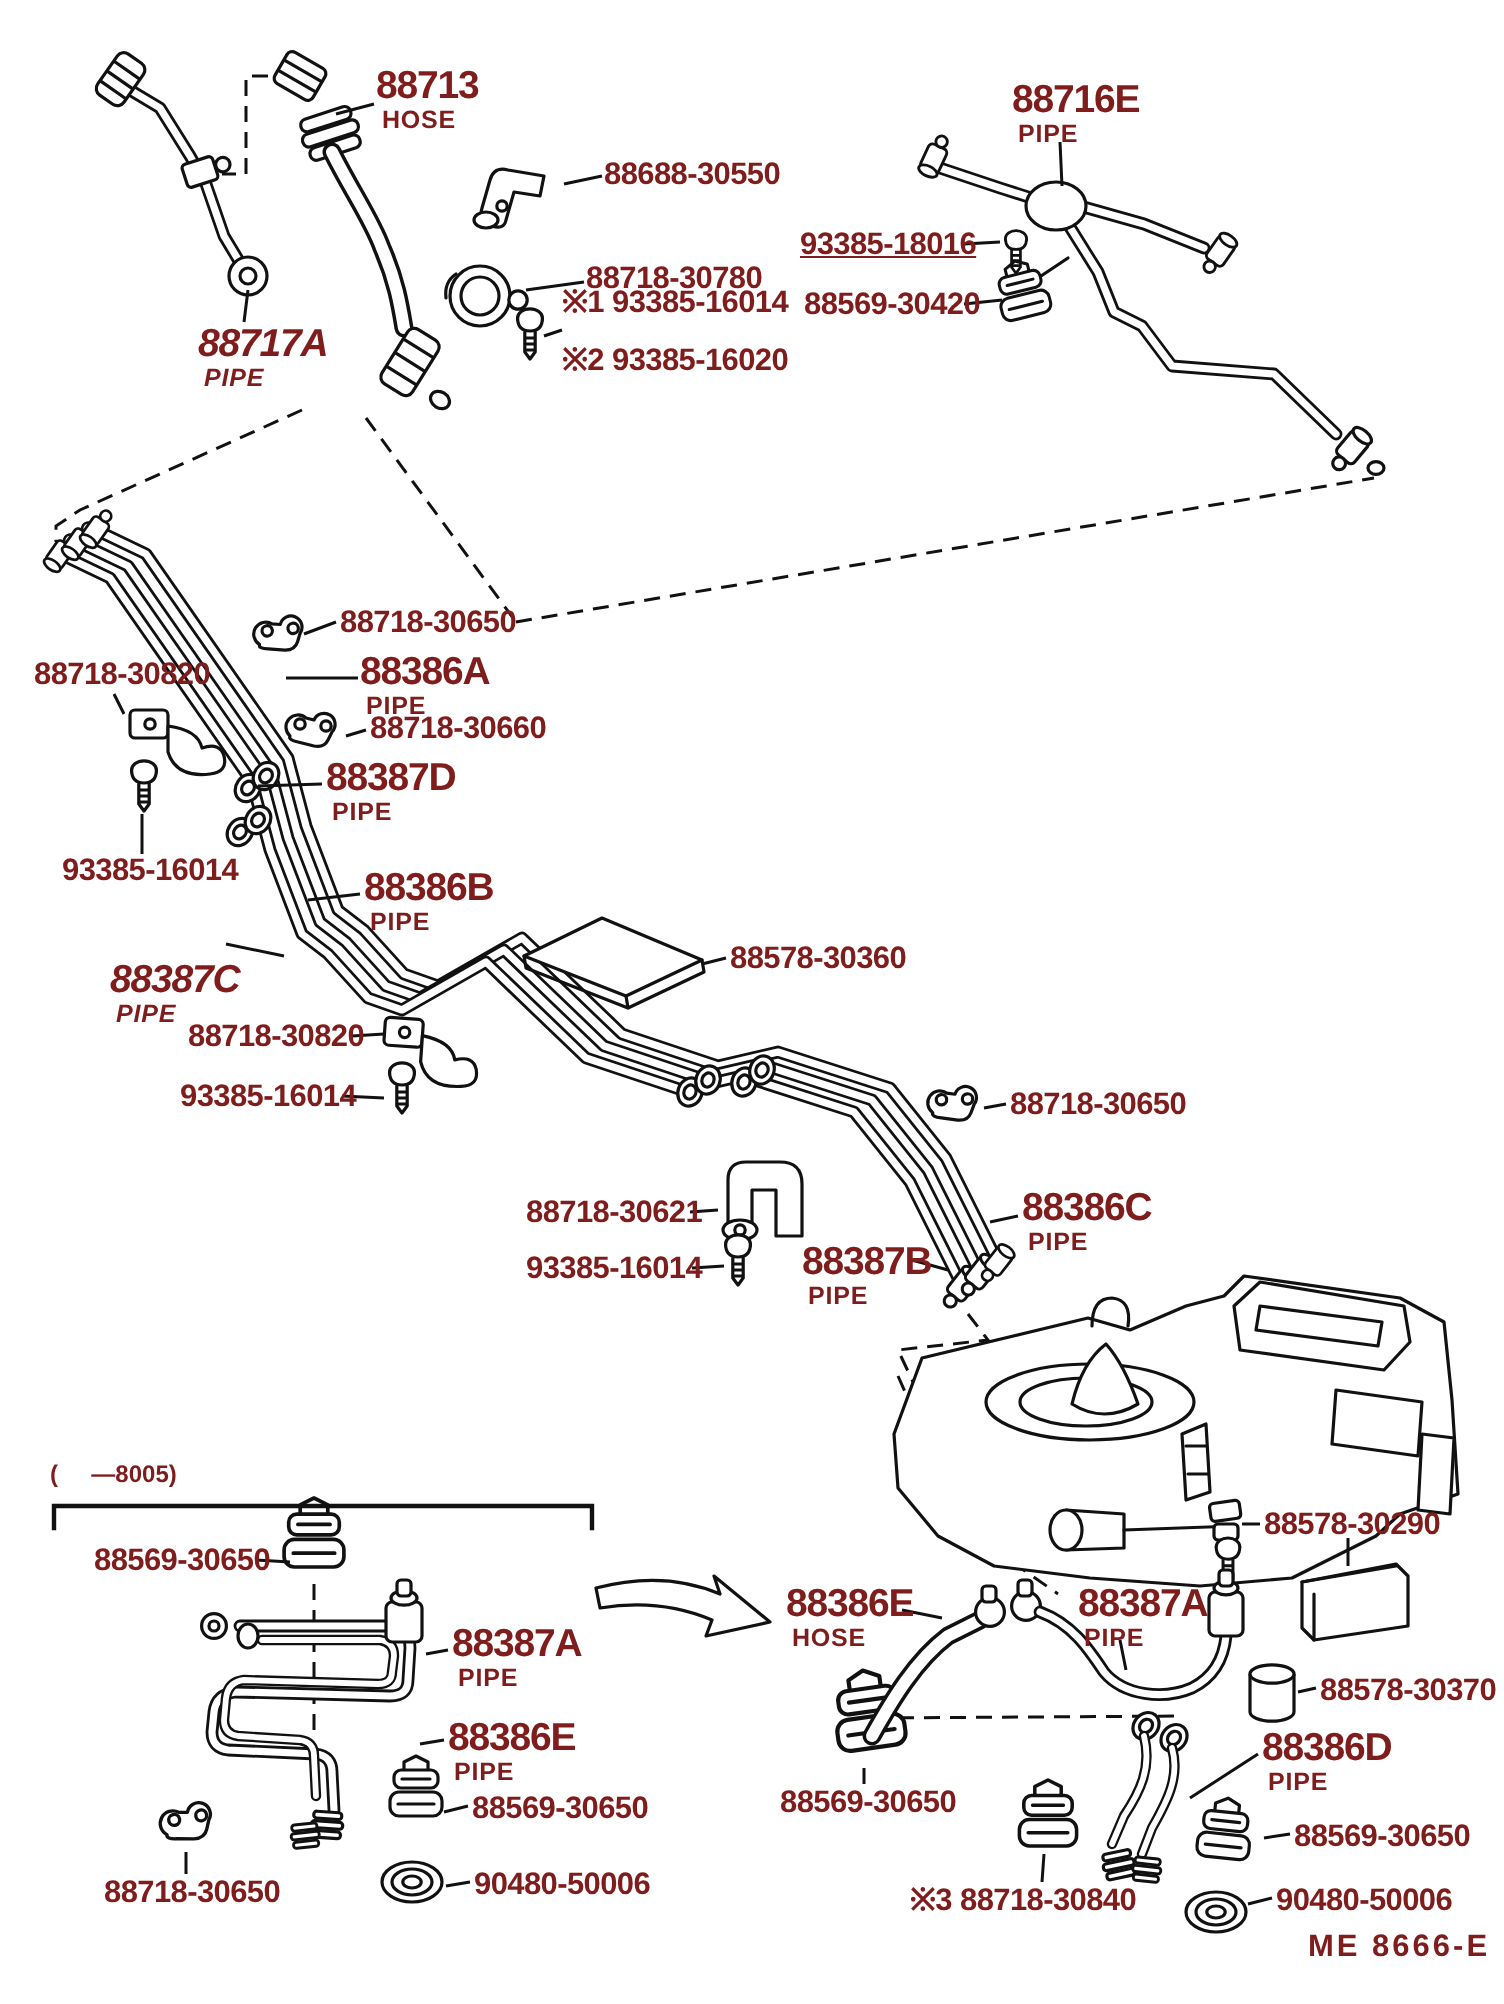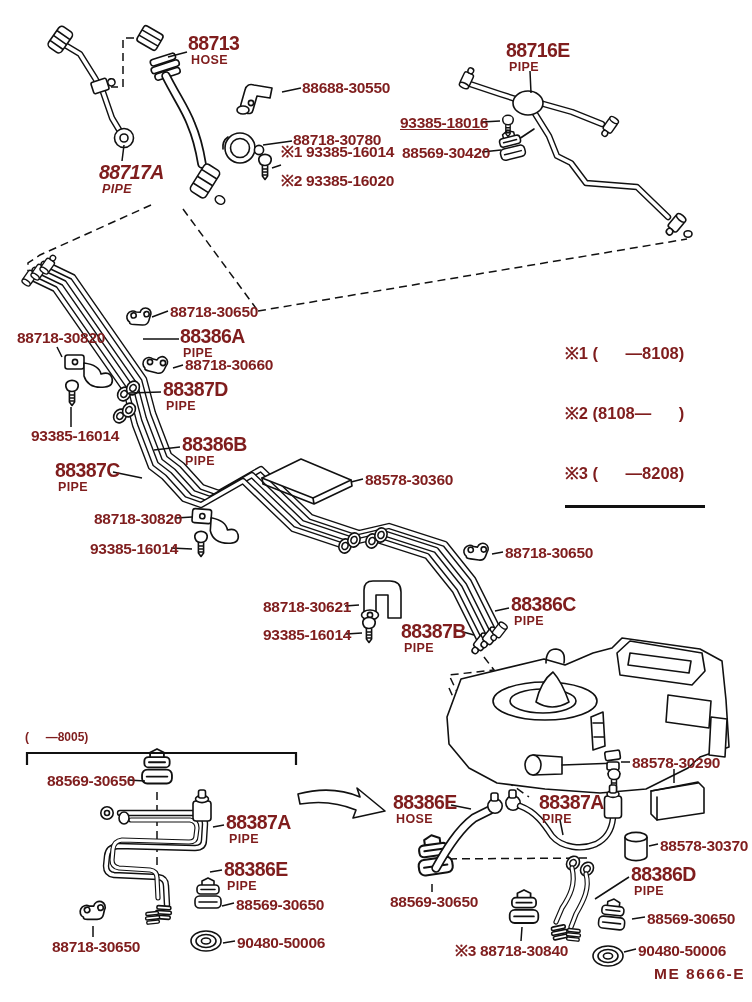--- a/index.html
+++ b/index.html
@@ -349,21 +349,21 @@
         <span class="pnum">88387D</span>
         <div class="psub">PIPE</div>
       </div>
       <div class="plabel" style="left: 31px; top: 428px;">
         <span class="pnum">93385-16014</span>
       </div>
       <div class="plabel big" style="left: 182px; top: 434px;">
         <span class="pnum">88386B</span>
         <div class="psub">PIPE</div>
       </div>
-      <div class="plabel big" style="left: 55px; top: 460px;">
+      <div class="plabel big" style="left: 55px; top: 480px; font-style: italic;">
         <span class="pnum">88387C</span>
         <div class="psub">PIPE</div>
       </div>
       <div class="plabel" style="left: 365px; top: 472px; text-align: center;">
         <span class="pnum">88578-30360</span>
       </div>
       <div class="plabel" style="left: 94px; top: 511px;">
         <span class="pnum">88718-30820</span>
       </div>
       <div class="plabel" style="left: 90px; top: 541px;">
@@ -431,23 +431,18 @@
         <span class="pnum">88718-30650</span>
       </div>
       <div class="plabel" style="left: 455px; top: 943px;">
         <span class="pnum">※3 88718-30840</span>
       </div>
       <div class="plabel" style="left: 638px; top: 943px;">
         <span class="pnum">90480-50006</span>
       </div>
     </div>
 
-<div class="legend">
-  <div class="legend-row">※1 (      —8108)</div>
-  <div class="legend-row">※2 (8108—      )</div>
-  <div class="legend-row">※3 (      —8208)</div>
+
+<div class="inset-header">(     —8005)</div>
+
+<div class="footer-code">ME  8666-E</div>
+
 </div>
 
-<div class="inset-header">(     —8005)</div>
-
-<div class="footer-code">ME  8666-E</div>
-
-</div>
-
 </body></html>

